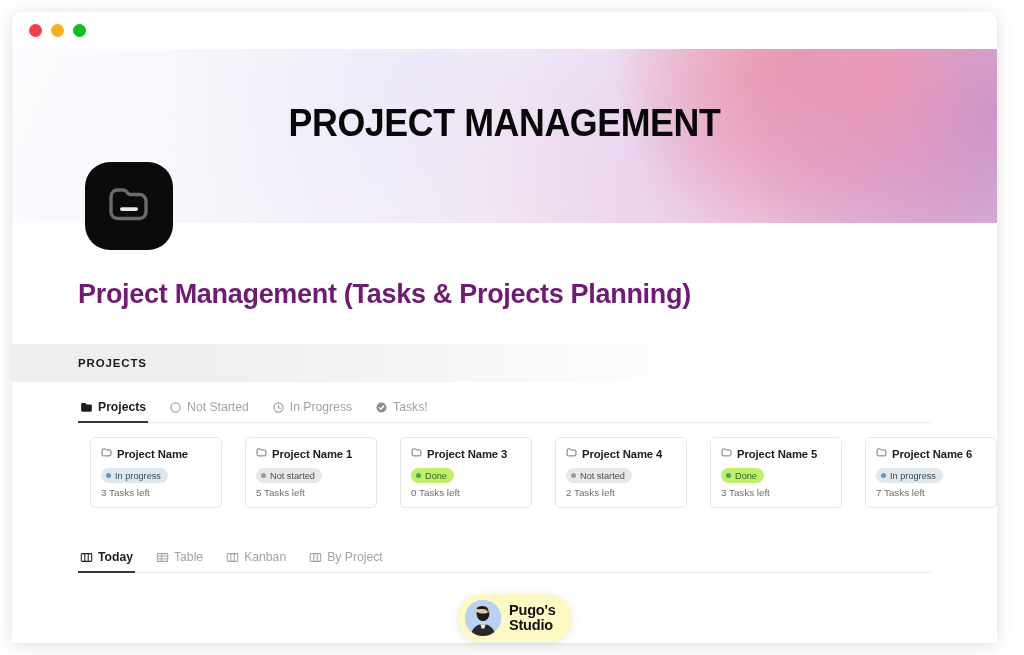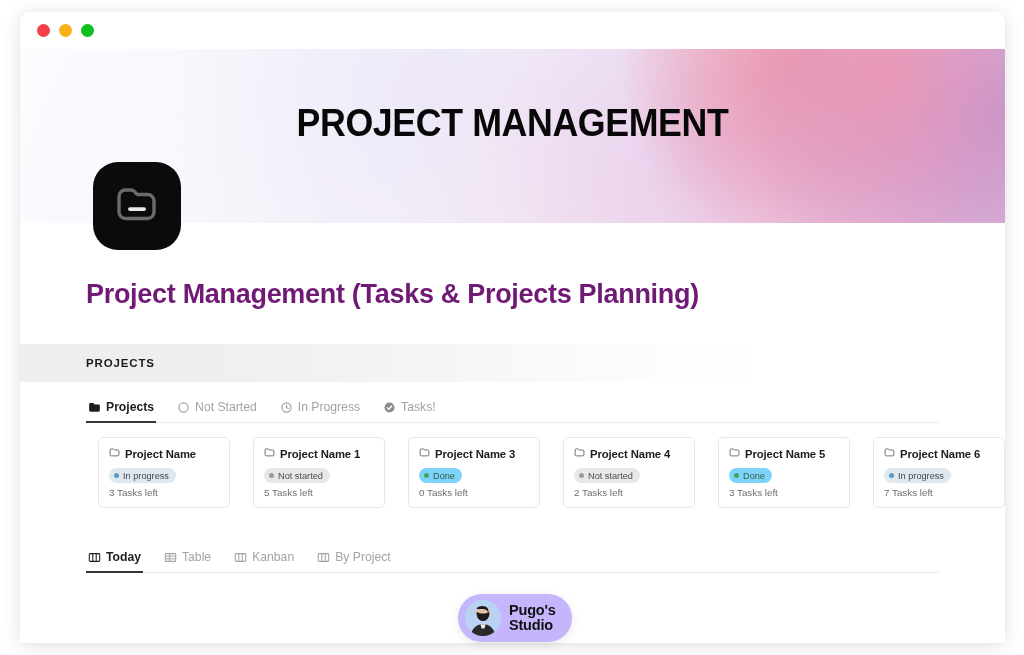--- a/index.html
+++ b/index.html
@@ -15,21 +15,21 @@
   
   .screen {
     position: relative;
     width: 1024px;
     height: 655px;
     background: #ffffff;
   }
 
   .window {
     position: absolute;
-    left: 20px;
+    left: 12px;
     top: 12px;
     width: 985px;
     height: 631px;
     background: #ffffff;
     border-radius: 10px 10px 0 0;
     overflow: hidden;
     box-shadow: 0 2px 18px rgba(0,0,0,0.13);
   }
 
   .titlebar {
@@ -190,39 +190,39 @@
     border-radius: 8px;
     font-size: 9.2px;
     margin-top: 8px;
     white-space: nowrap;
   }
   .badge .bdot { width: 5px; height: 5px; border-radius: 50%; display:block; }
   .badge-blue  { background: #dfe8ef; color: #3f4a53; }
   .badge-blue  .bdot { background: #5a9bc8; }
   .badge-gray  { background: #e8e8e8; color: #4d4d4d; }
   .badge-gray  .bdot { background: #9a9a9a; }
-  .badge-green { background: #7dd3fc; color: #35603f; }
+  .badge-green { background: #bef264; color: #35603f; }
   .badge-green .bdot { background: #49a35c; }
   .card-meta {
     position: absolute;
     left: 10px;
     bottom: 9px;
     font-size: 9.8px;
     color: #6e6d6b;
   }
 
   
   .watermark {
     position: absolute;
     left: 458px;
     top: 594px;
     display: flex;
     align-items: center;
     gap: 8px;
-    background: #c4b5fd;
+    background: #fef9c3;
     border-radius: 32px;
     padding: 6px 16px 6px 7px;
     box-shadow: 0 2px 9px rgba(0,0,0,0.10);
     z-index: 40;
   }
   .wm-avatar {
     width: 36px; height: 36px;
     border-radius: 50%;
     overflow: hidden;
     flex: 0 0 auto;

